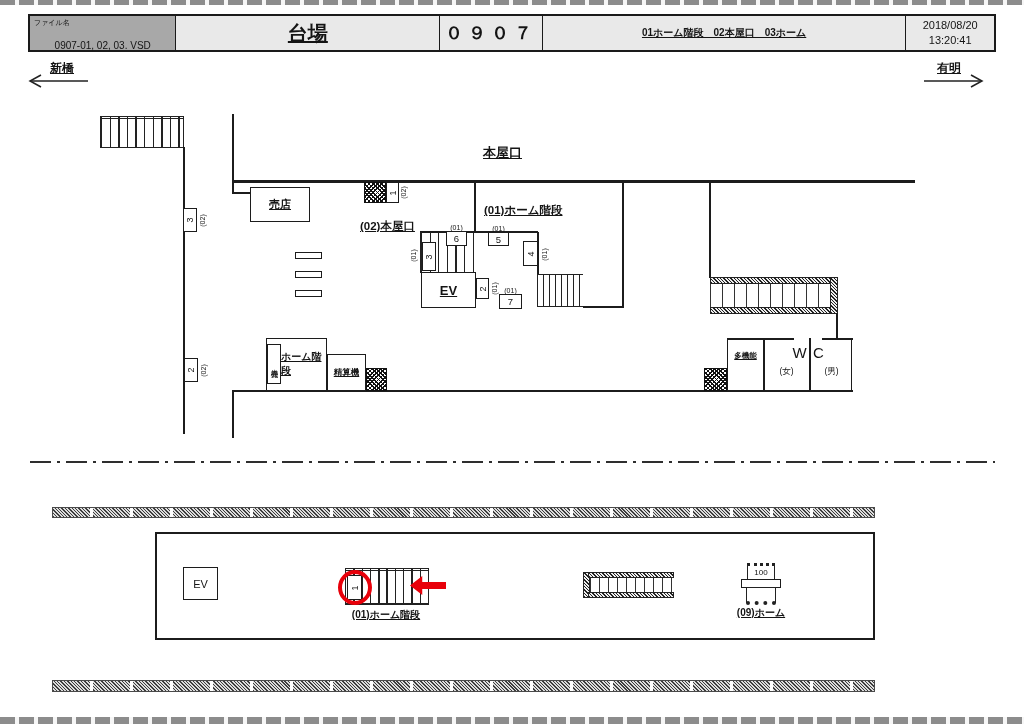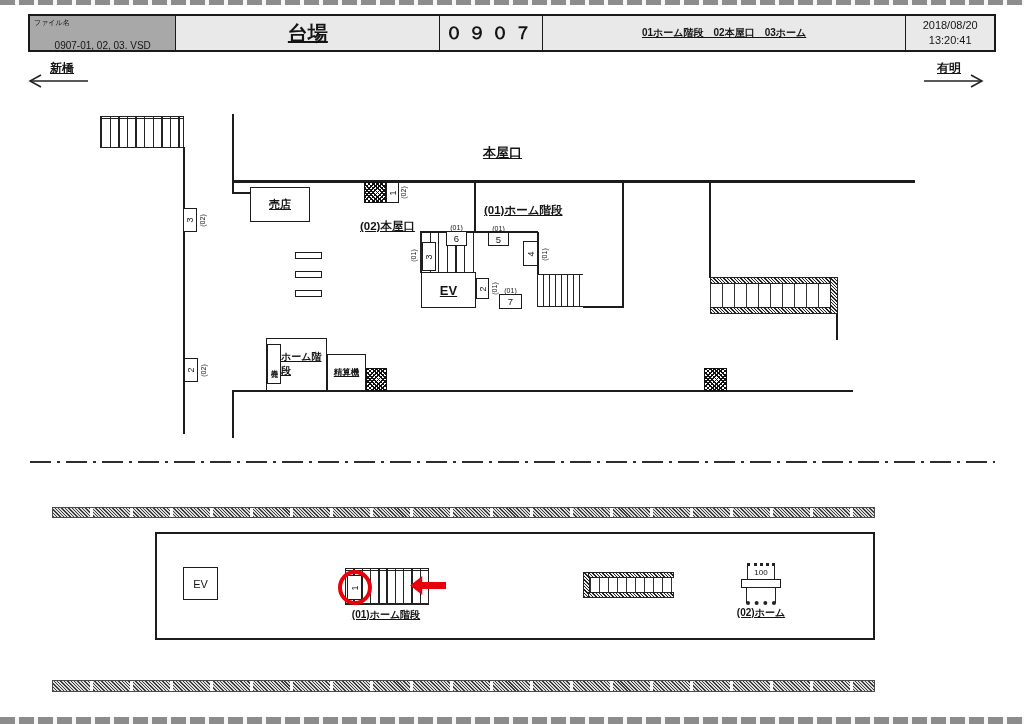--- a/index.html
+++ b/index.html
@@ -178,20 +178,31 @@
   <div class="abs hatchx" style="left:366px;top:368px;width:21px;height:23px;"></div>
 
   <div class="abs" style="left:710px;top:277px;width:128px;height:37px;">
     <div class="abs fineh" style="left:0;top:0;width:121px;height:7px;"></div>
     <div class="abs fineh" style="left:0;top:30px;width:121px;height:7px;"></div>
     <div class="abs fineh" style="left:120px;top:0;width:8px;height:37px;"></div>
     <div class="abs" style="left:0;top:7px;width:120px;height:23px;background-image:repeating-linear-gradient(90deg,#333 0 1.2px,transparent 1.2px 12px);"></div>
   </div>
   <div class="abs line" style="left:836px;top:313px;width:1.5px;height:27px;"></div>
 
+  <div class="abs" style="left:727px;top:338px;width:125px;height:53px;border-left:1.5px solid #1c1c1c;border-right:1.5px solid #1c1c1c;border-bottom:1.5px solid #1c1c1c;background:#fff;">
+    <div class="abs line" style="left:0;top:0;width:66px;height:1.5px;"></div>
+    <div class="abs line" style="left:94px;top:0;width:31px;height:1.5px;"></div>
+    <div class="abs line" style="left:35px;top:0;width:1.5px;height:53px;"></div>
+    <div class="abs line" style="left:81px;top:0;width:1.5px;height:53px;"></div>
+    <div class="abs cntr jp" style="left:0;top:12px;width:35px;height:12px;font-size:7.5px;">多機能</div>
+    <div class="abs cntr" style="left:36px;top:28px;width:45px;height:12px;font-size:8.5px;">(女)</div>
+    <div class="abs cntr" style="left:63px;top:5px;width:17px;height:19px;font-size:15px;">W</div>
+    <div class="abs cntr" style="left:83px;top:5px;width:15px;height:19px;font-size:15px;">C</div>
+    <div class="abs cntr" style="left:82px;top:28px;width:43px;height:12px;font-size:8.5px;">(男)</div>
+  </div>
   <div class="abs hatchx" style="left:704px;top:368px;width:23px;height:23px;"></div>
 
   <div class="abs dashdot" style="left:30px;top:461px;width:965px;"></div>
 
   <div class="abs pstrip" style="left:52px;top:507px;width:823px;height:11px;"></div>
 
   <div class="abs" style="left:155px;top:532px;width:720px;height:108px;border:2px solid #1c1c1c;background:#fff;"></div>
 
   <div class="abs box cntr" style="left:183px;top:567px;width:35px;height:33px;font-size:11px;">EV</div>
 
@@ -208,17 +219,17 @@
     <div class="abs fineh" style="left:5px;top:0;width:86px;height:6px;"></div>
     <div class="abs fineh" style="left:5px;top:20px;width:86px;height:6px;"></div>
     <div class="abs" style="left:7px;top:6px;width:84px;height:14px;background-image:repeating-linear-gradient(90deg,#333 0 1.2px,transparent 1.2px 9px);"></div>
   </div>
 
   <div class="abs" style="left:741px;top:563px;width:40px;height:45px;">
     <div class="abs cntr" style="left:6px;top:0;width:28px;height:17px;border:1.2px solid #222;border-top:3px dotted #222;font-size:8px;">100</div>
     <div class="abs thin" style="left:0;top:16px;width:40px;height:9px;"></div>
     <div class="abs" style="left:5px;top:24px;width:30px;height:18px;border:1.2px solid #222;border-bottom:4px dotted #222;background:#fff;"></div>
   </div>
-  <div class="abs cntr jp" style="left:731px;top:606px;width:60px;height:14px;font-size:10px;">(02)ホーム</div>
+  <div class="abs cntr jp" style="left:731px;top:606px;width:60px;height:14px;font-size:10px;">(09)ホーム</div>
 
   <div class="abs pstrip" style="left:52px;top:680px;width:823px;height:12px;"></div>
 
 </div>
 
 </body></html>

